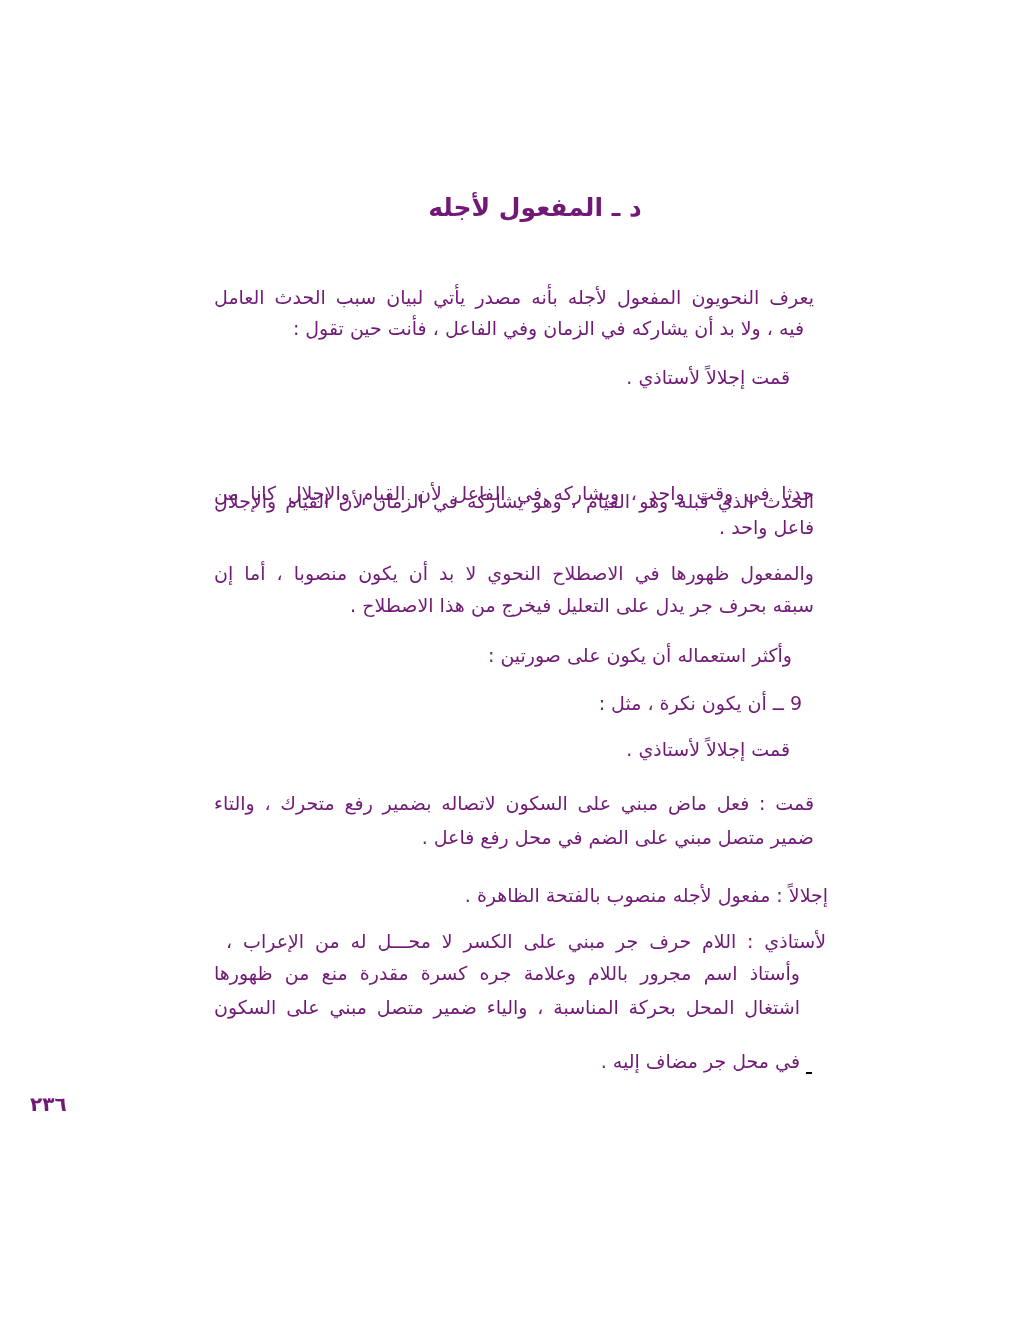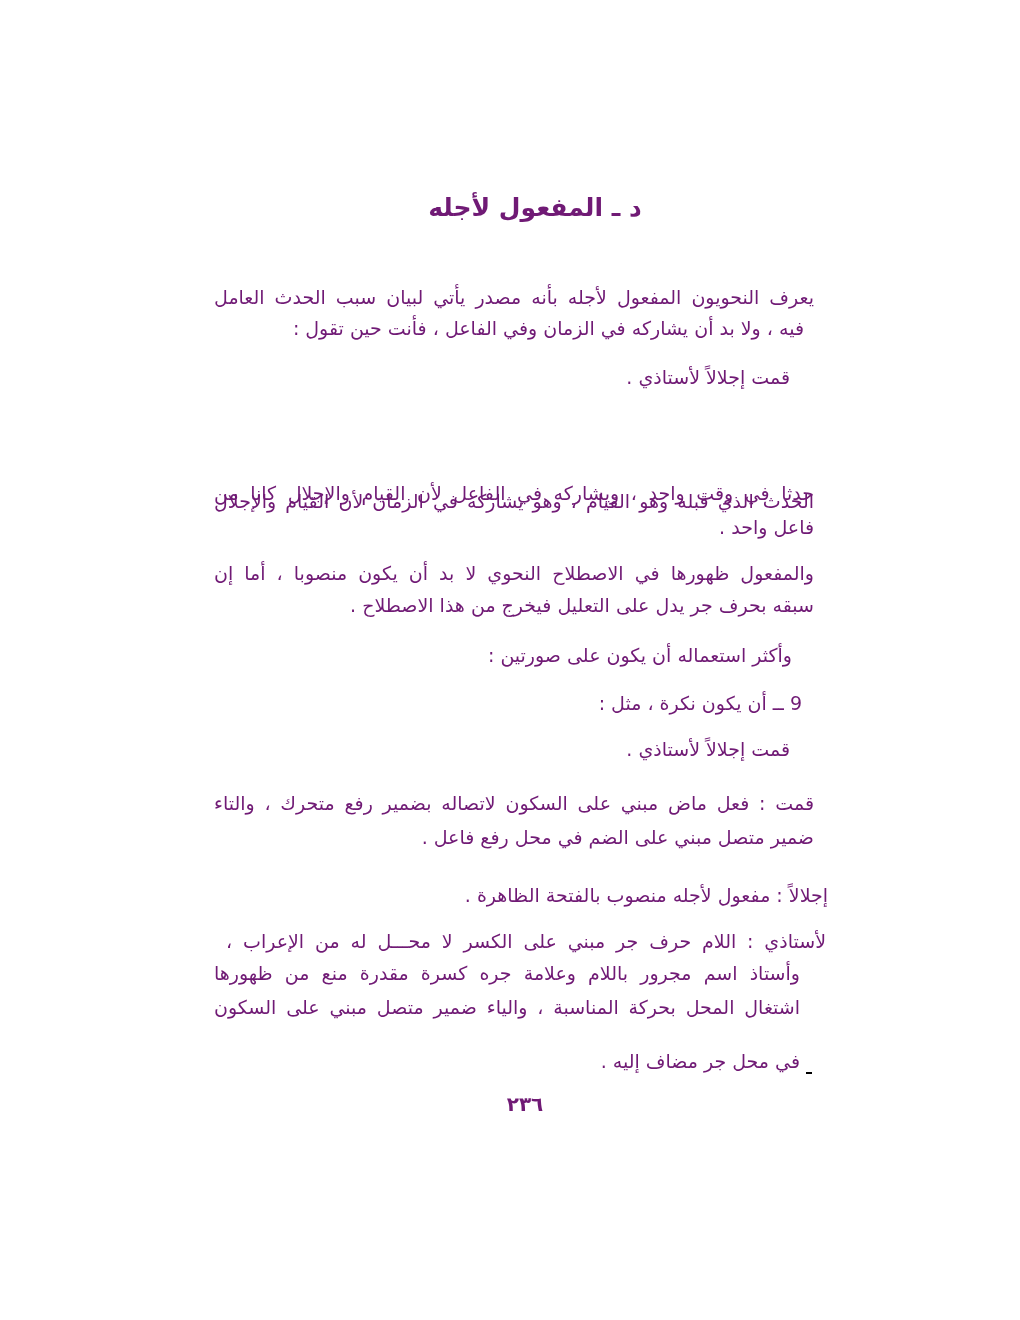--- a/index.html
+++ b/index.html
@@ -17,21 +17,21 @@
   }
   .line {
     position: absolute; font-size: 19px; font-weight: normal; line-height: 30px;
     white-space: nowrap; direction: rtl; text-align: justify;
     text-align-last: justify;
   }
   .line.short { text-align-last: right; }
   .full { left: 214px; width: 600px; }
   .page-number {
     position: absolute; left: 0; width: 1020px; top: 1090px;
-    text-align: center; font-size: 20px; font-weight: bold; line-height: 28px;
+    text-align: left; font-size: 20px; font-weight: bold; line-height: 28px;
     padding-left: 30px; box-sizing: border-box;
   }
   .dash-mark {
     position: absolute; left: 806px; top: 1072px; width: 6px; height: 2px; background: #000;
   }
 </style>
 </head>
 <body>
 
 <div class="page">

